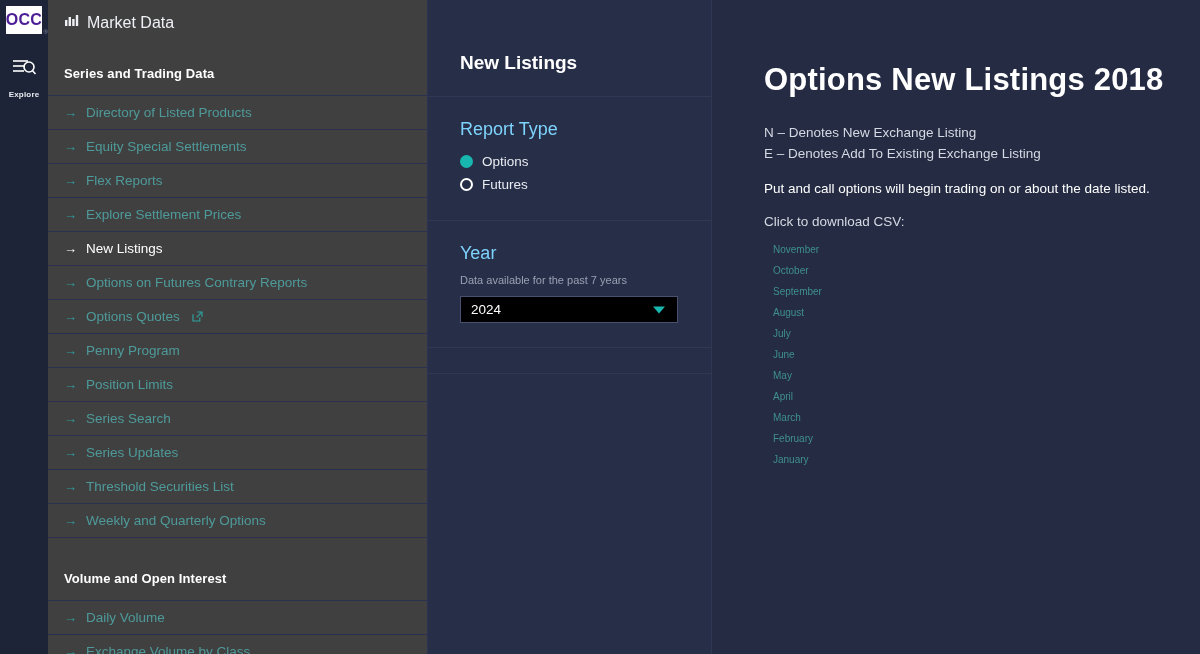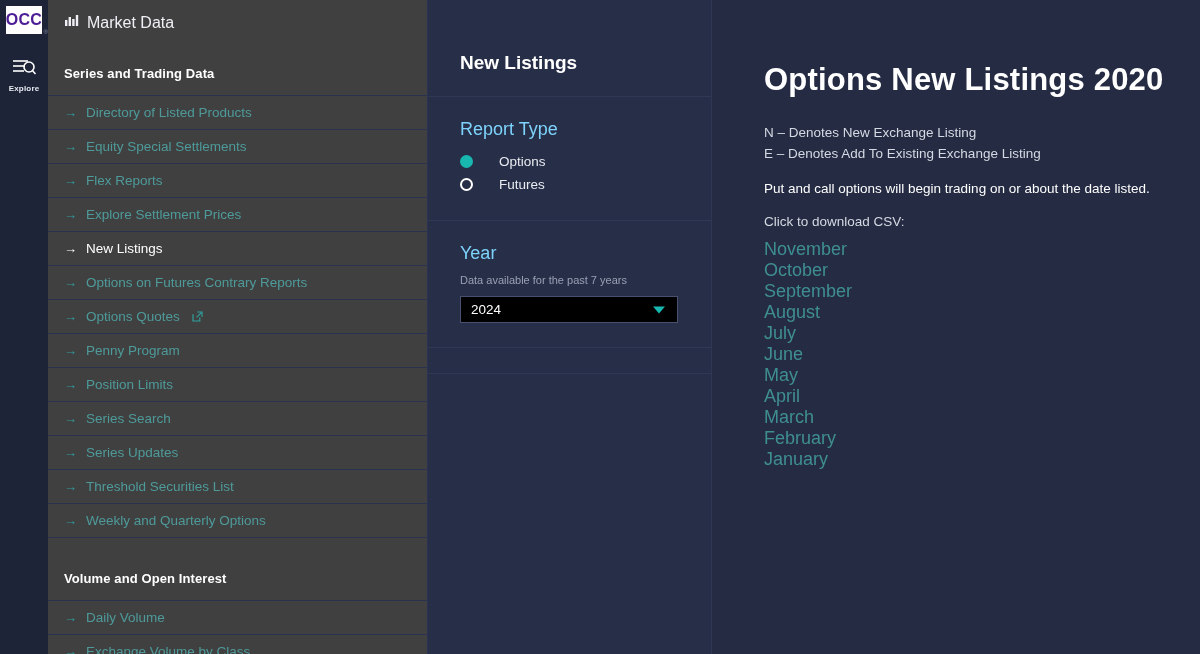--- a/index.html
+++ b/index.html
@@ -22,21 +22,21 @@
     width:36px; height:28px; background:#ffffff;
     display:flex; align-items:center; justify-content:center;
     font-weight:bold; font-size:16px; letter-spacing:.3px; color:#4c1d95;
   }
   .logo-reg {
     position:absolute; right:-6px; bottom:-1px;
     font-size:6px; color:#8d93a6;
   }
   .rail-item {
     margin-top:22px; display:flex; flex-direction:column;
-    align-items:center; gap:2px; cursor:pointer;
+    align-items:center; gap:8px; cursor:pointer;
   }
   .rail-label { font-size:8px; color:#e8eaf0; font-weight:bold; letter-spacing:.2px; }
 
   
   .sidebar {
     width:380px; flex:0 0 380px;
     background:#404040;
     overflow:hidden;
     border-right:1px solid #2c3350;
   }
@@ -68,21 +68,21 @@
     background:#272e47;
     border-right:1px solid #303754;
   }
   .f-title {
     color:#ffffff; font-size:19px; font-weight:bold;
     padding:52px 0 22px 32px;
     border-bottom:1px solid #313855;
   }
   .f-block { padding:22px 0 24px 32px; border-bottom:1px solid #313855; }
   .f-label { color:#7dd3fc; font-size:18px; font-weight:normal; margin-bottom:10px; }
-  .radio-row { display:flex; align-items:center; gap:26px; height:23px; cursor:pointer; }
+  .radio-row { display:flex; align-items:center; gap:9px; height:23px; cursor:pointer; }
   .radio {
     width:13px; height:13px; border-radius:50%;
     border:2px solid #ffffff; background:transparent;
   }
   .radio.on { background:#18b8b0; border-color:#18b8b0; }
   .radio-lbl { color:#e9ebf1; font-size:13.5px; }
   .f-hint { color:#9aa0b4; font-size:11px; margin:2px 0 10px; }
   .select {
     position:relative; width:218px; height:27px;
     border:1px solid #4a5170; background:#000000;
@@ -100,22 +100,22 @@
   .main { flex:1; background:#242b42; padding:62px 0 0 52px; }
   .main-title {
     color:#ffffff; font-size:31px; font-weight:bold;
     letter-spacing:.2px; margin-bottom:24px;
   }
   .legend-line { color:#d5d9e3; font-size:13.5px; line-height:21px; }
   .para { color:#ffffff; font-size:13.5px; margin-top:17px; }
   .csv-label { color:#d5d9e3; font-size:13.5px; margin:18px 0 10px; }
   .month-list { display:flex; flex-direction:column; }
   .month-link {
-    color:#3f8f90; font-size:18px; line-height:21px;
-    cursor:pointer; width:max-content;
+    color:#3f8f90; font-size:10px; line-height:21px;
+    cursor:pointer; width:max-content;margin-left:9px;
   }
 </style>
 </head>
 <body>
 
 <div class="app">
 
   <div class="rail">
     <div class="logo-wrap">
       <div class="logo">OCC</div>
@@ -243,21 +243,21 @@
       <div class="f-hint">Data available for the past 7 years</div>
       <div class="select">
         <span class="select-val">2024</span>
         <span class="caret"></span>
       </div>
     </div>
     <div class="f-foot"></div>
   </div>
 
   <div class="main">
-    <div class="main-title">Options New Listings 2020</div>
+    <div class="main-title">Options New Listings 2018</div>
     <div class="legend-line">N – Denotes New Exchange Listing</div>
     <div class="legend-line">E – Denotes Add To Existing Exchange Listing</div>
     <div class="para">Put and call options will begin trading on or about the date listed.</div>
     <div class="csv-label">Click to download CSV:</div>
     <div class="month-list" id="month-list">
         <a class="month-link">November</a>
         <a class="month-link">October</a>
         <a class="month-link">September</a>
         <a class="month-link">August</a>
         <a class="month-link">July</a>

